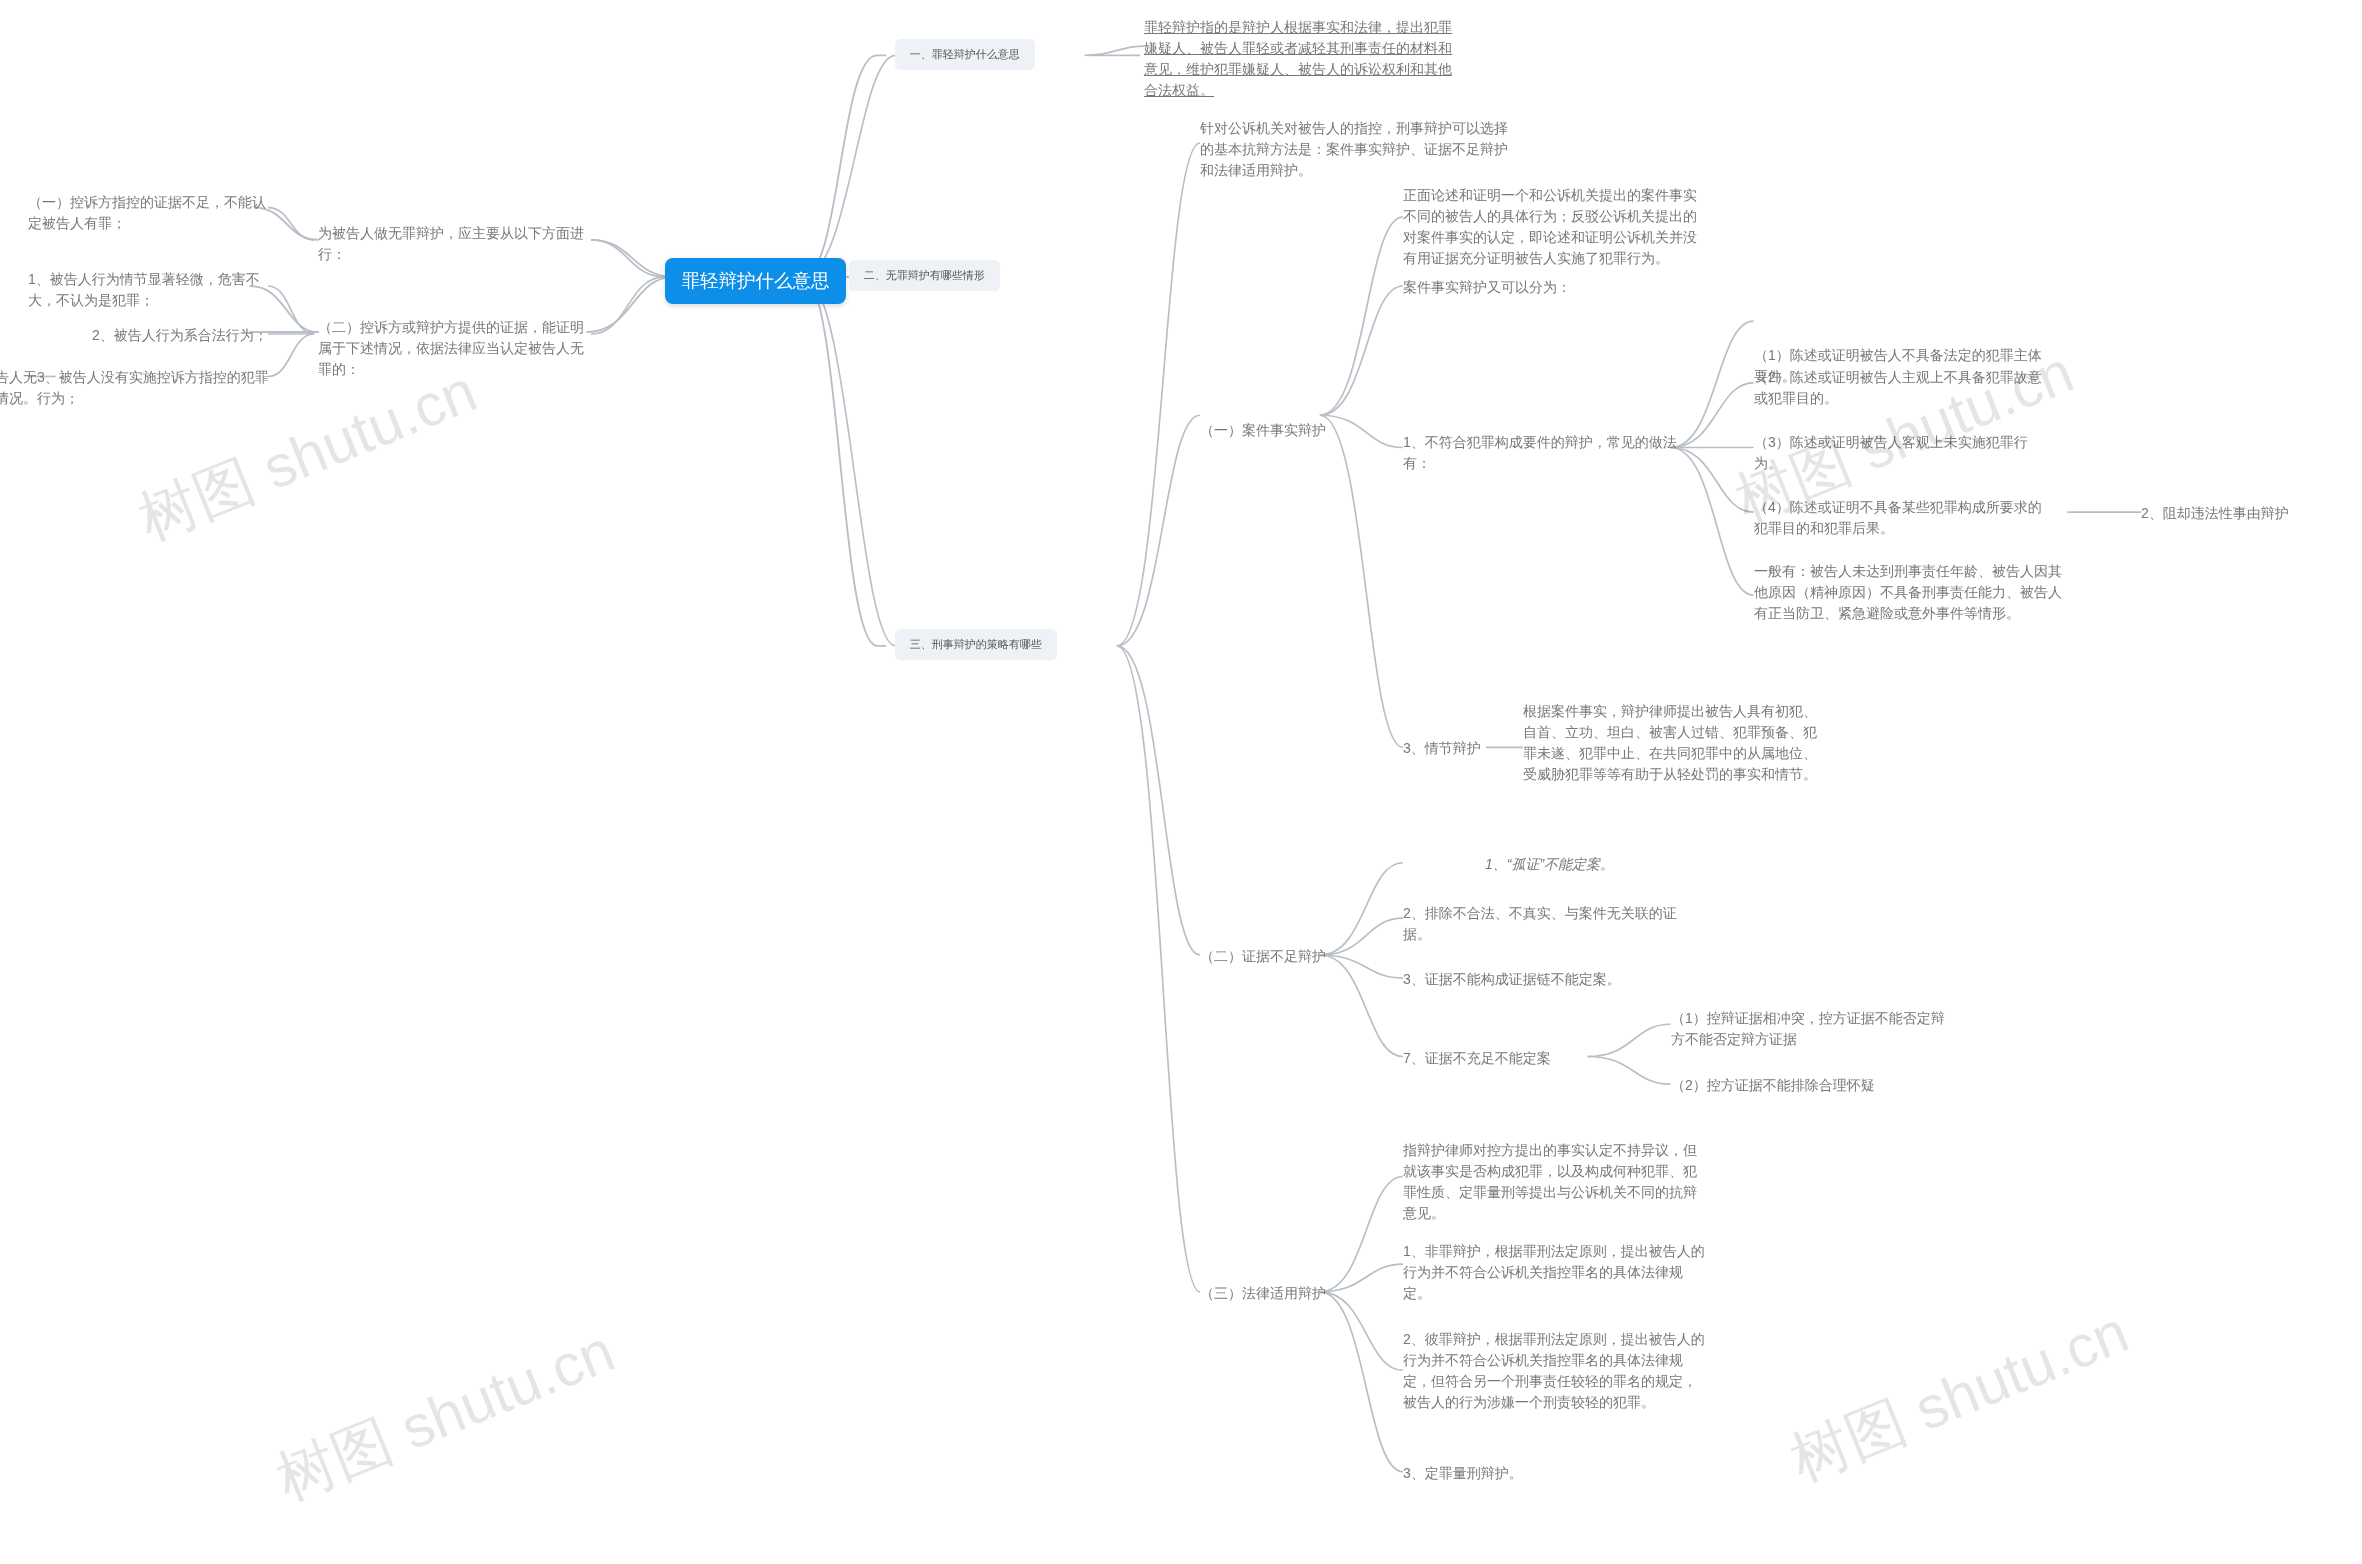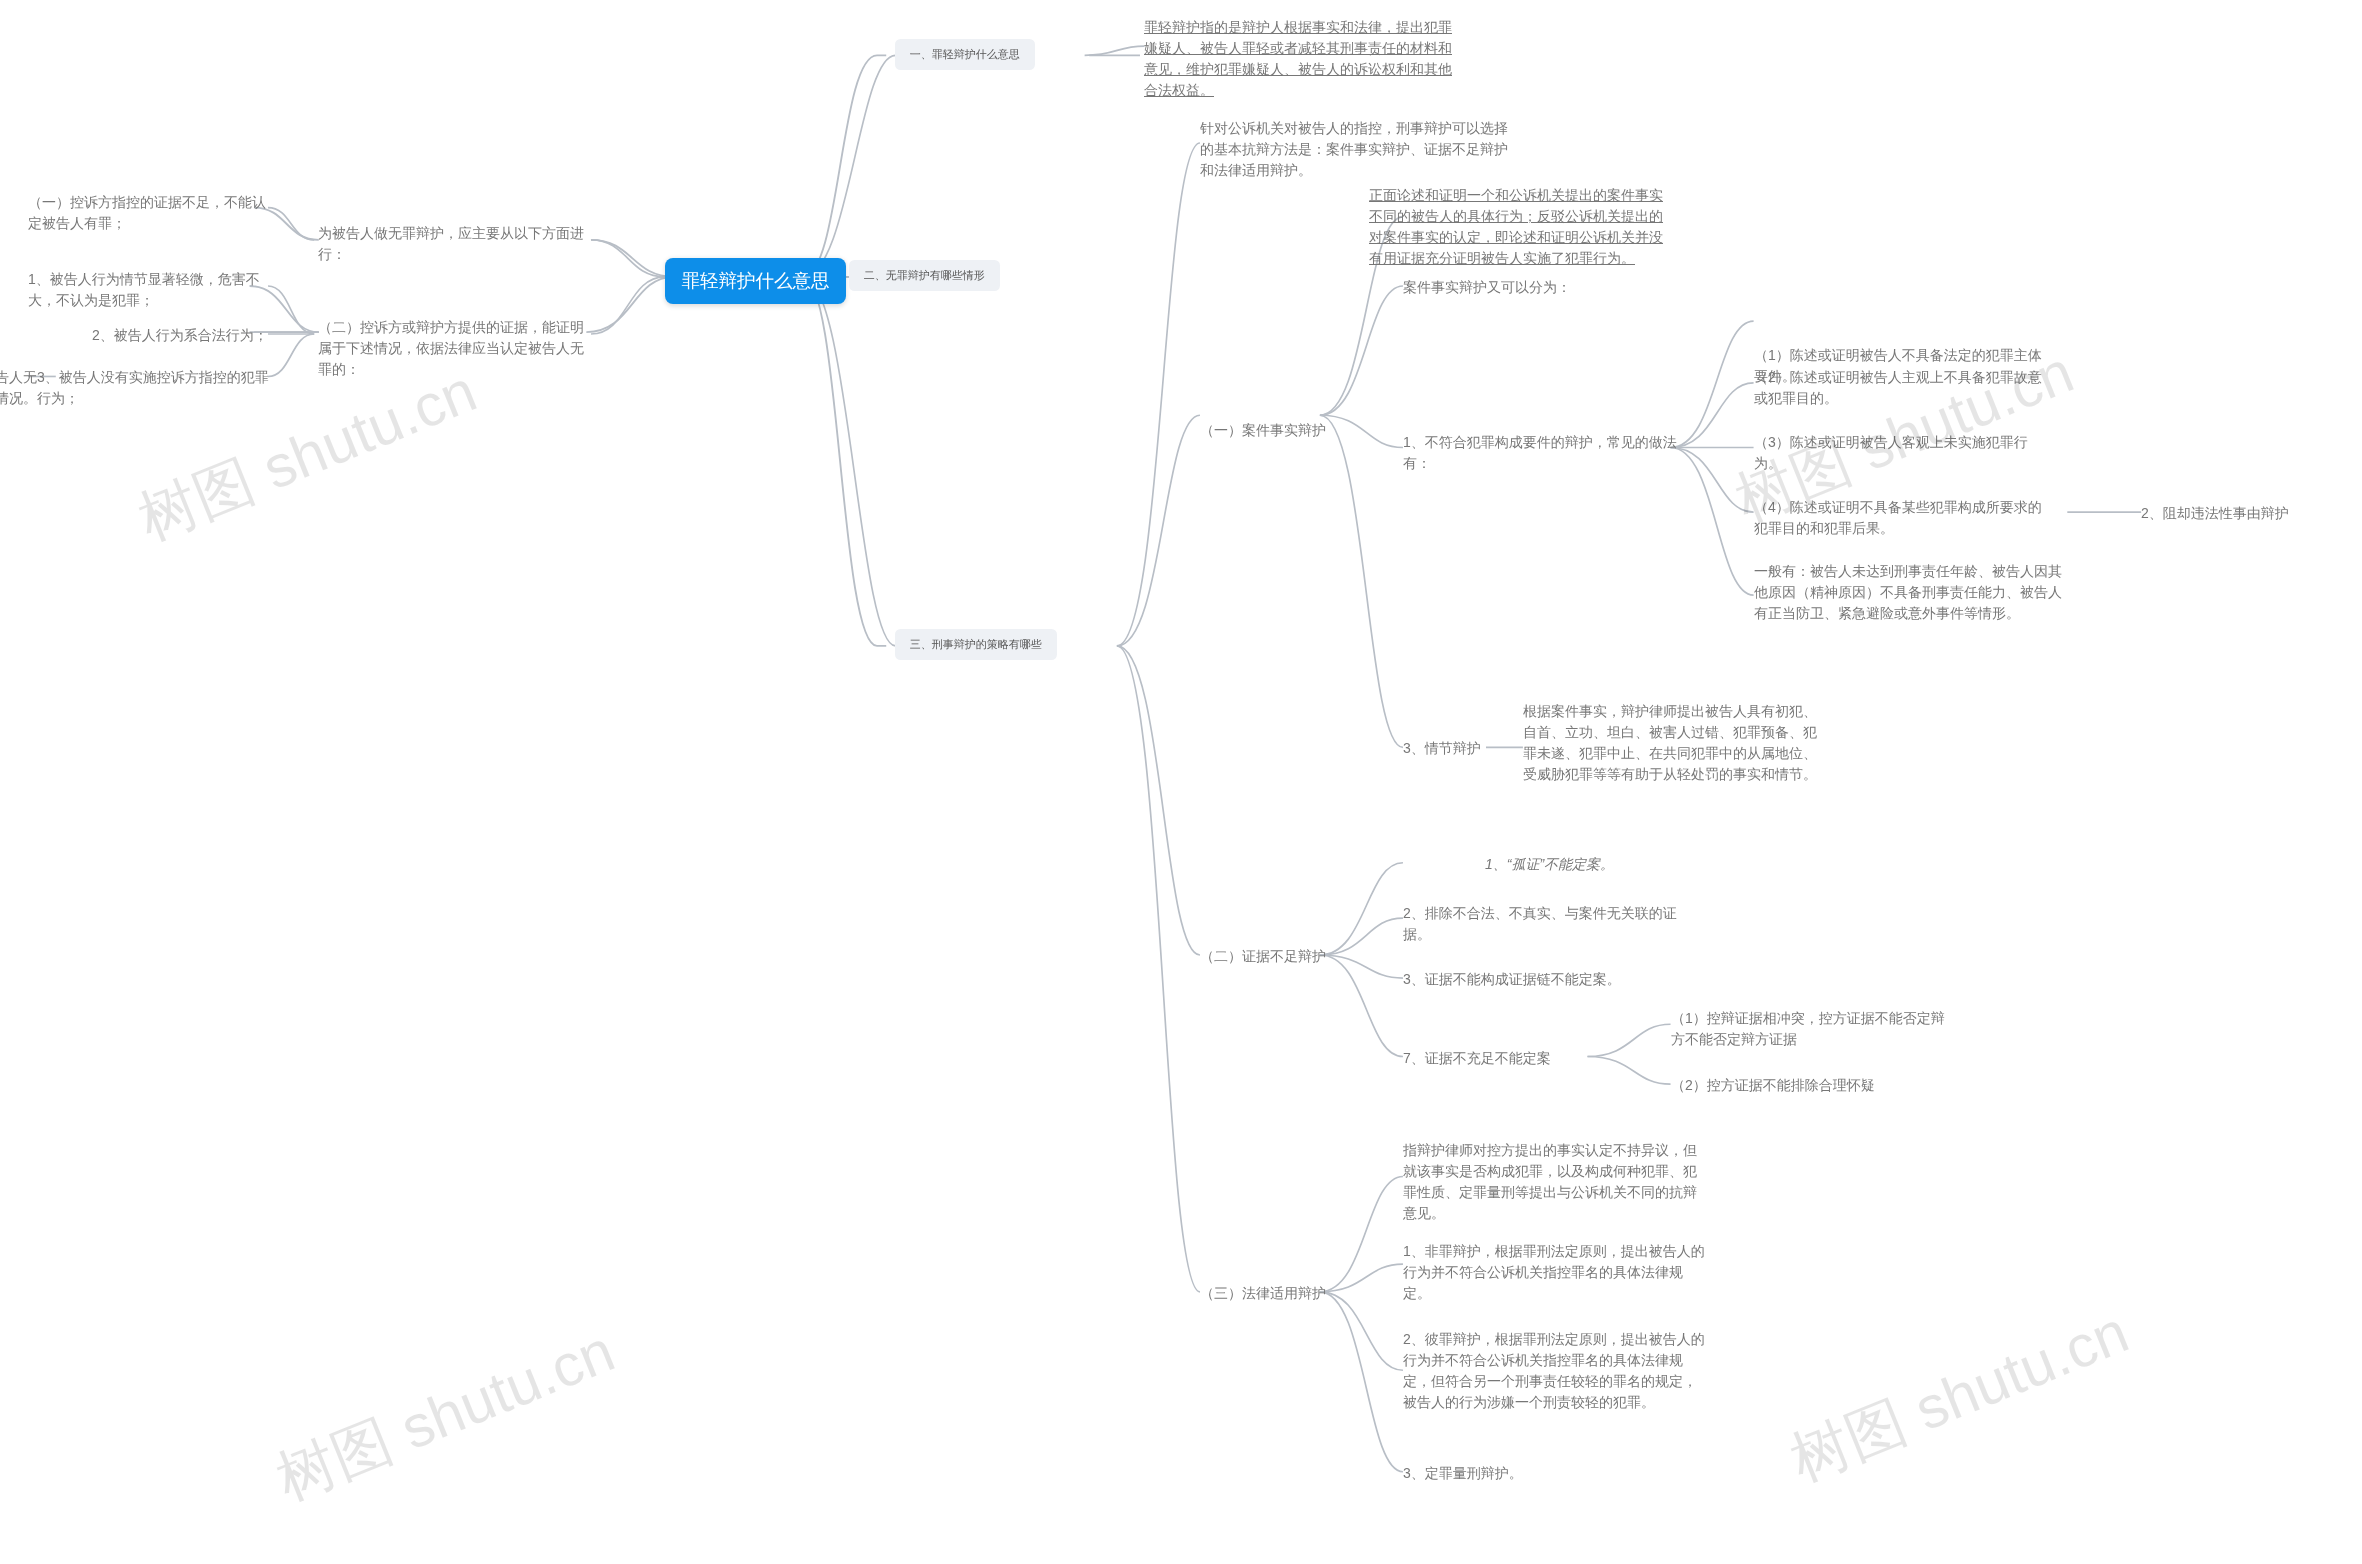--- a/index.html
+++ b/index.html
@@ -164,21 +164,21 @@
 <div class="node leaf" style="left:92px; top:325px; max-width:185px;">2、被告人行为系合法行为；</div>
 <div class="node leaf" style="left:37px; top:367px; max-width:240px;">3、被告人没有实施控诉方指控的犯罪行为；</div>
 <div class="node leaf" style="left:-148px; top:367px; max-width:185px; text-align:right;">（三）其它依法认定被告人无罪的情况。</div>
 
 <div class="node branch" style="left:895px; top:629px;">
   <span>三、刑事辩护的策略有哪些</span>
 </div>
 <div class="node leaf" style="left:1200px; top:118px; max-width:314px;">针对公诉机关对被告人的指控，刑事辩护可以选择的基本抗辩方法是：案件事实辩护、证据不足辩护和法律适用辩护。</div>
 
 <div class="node leaf" style="left:1200px; top:420px;">（一）案件事实辩护</div>
-<div class="node leaf" style="left:1369px; top:185px; max-width:305px;text-decoration:underline;">正面论述和证明一个和公诉机关提出的案件事实不同的被告人的具体行为；反驳公诉机关提出的对案件事实的认定，即论述和证明公诉机关并没有用证据充分证明被告人实施了犯罪行为。</div>
+<div class="node leaf" style="left:1403px; top:185px; max-width:305px;">正面论述和证明一个和公诉机关提出的案件事实不同的被告人的具体行为；反驳公诉机关提出的对案件事实的认定，即论述和证明公诉机关并没有用证据充分证明被告人实施了犯罪行为。</div>
 <div class="node leaf" style="left:1403px; top:277px;">案件事实辩护又可以分为：</div>
 <div class="node leaf" style="left:1403px; top:432px; max-width:277px;">1、不符合犯罪构成要件的辩护，常见的做法有：</div>
 
 <div class="node leaf" style="left:1754px; top:305px; max-width:295px;margin-top:40px;">（1）陈述或证明被告人不具备法定的犯罪主体要件。</div>
 <div class="node leaf" style="left:1754px; top:367px; max-width:295px;">（2）陈述或证明被告人主观上不具备犯罪故意或犯罪目的。</div>
 <div class="node leaf" style="left:1754px; top:432px; max-width:295px;">（3）陈述或证明被告人客观上未实施犯罪行为。</div>
 <div class="node leaf" style="left:1754px; top:497px; max-width:295px;">（4）陈述或证明不具备某些犯罪构成所要求的犯罪目的和犯罪后果。</div>
 <div class="node leaf" style="left:1754px; top:561px; max-width:314px;">一般有：被告人未达到刑事责任年龄、被告人因其他原因（精神原因）不具备刑事责任能力、被告人有正当防卫、紧急避险或意外事件等情形。</div>
 
 <div class="node leaf" style="left:2141px; top:503px;">2、阻却违法性事由辩护</div>

